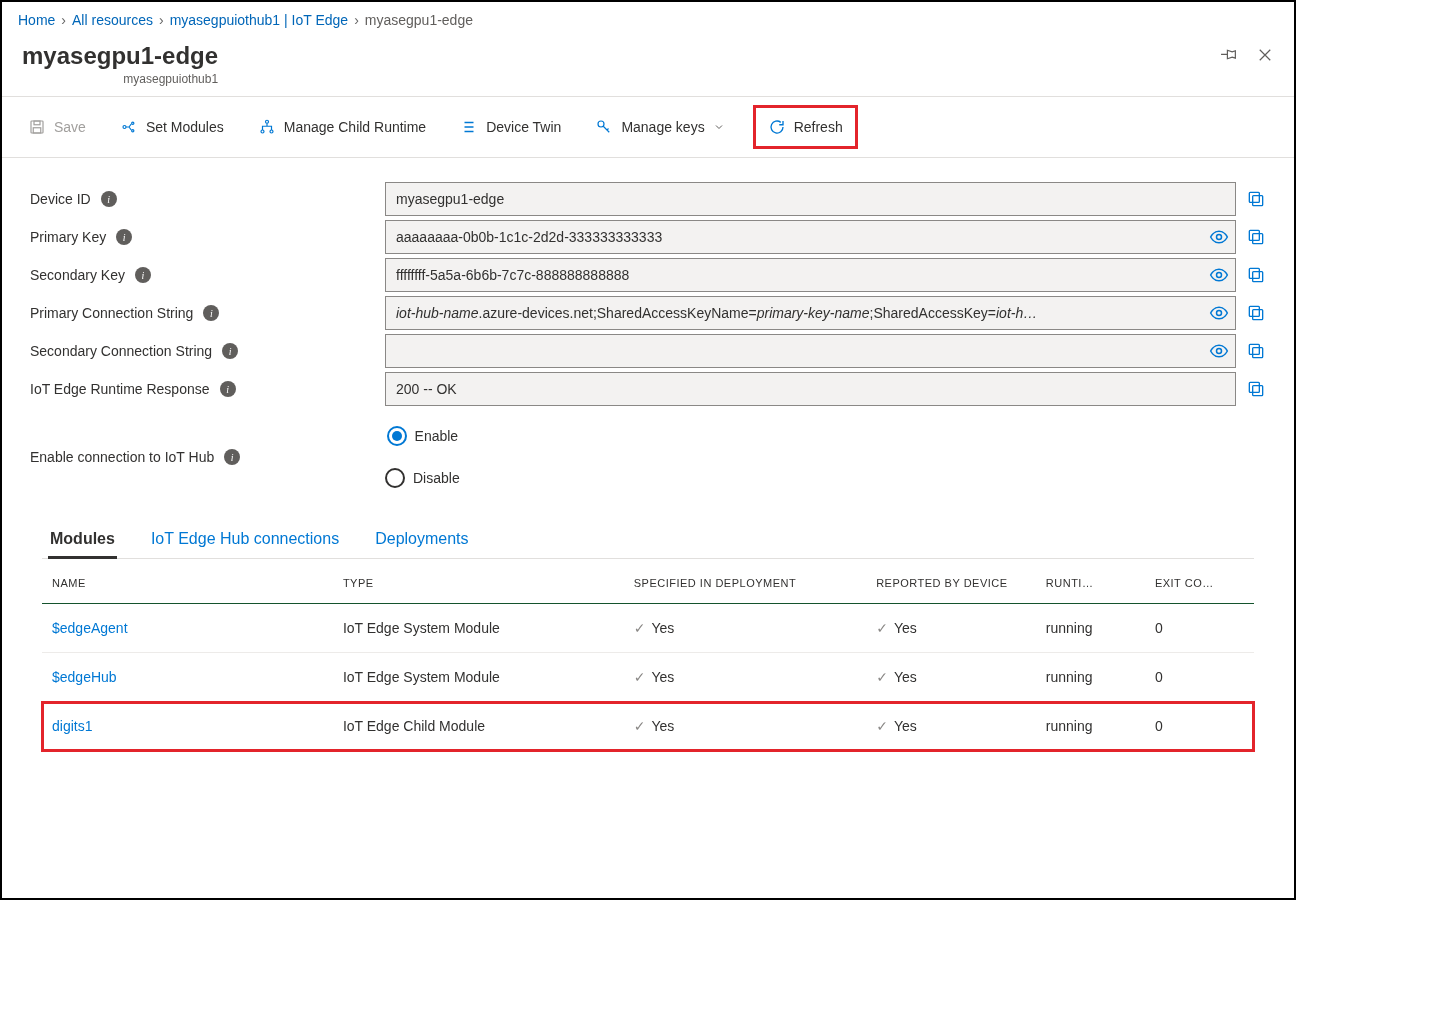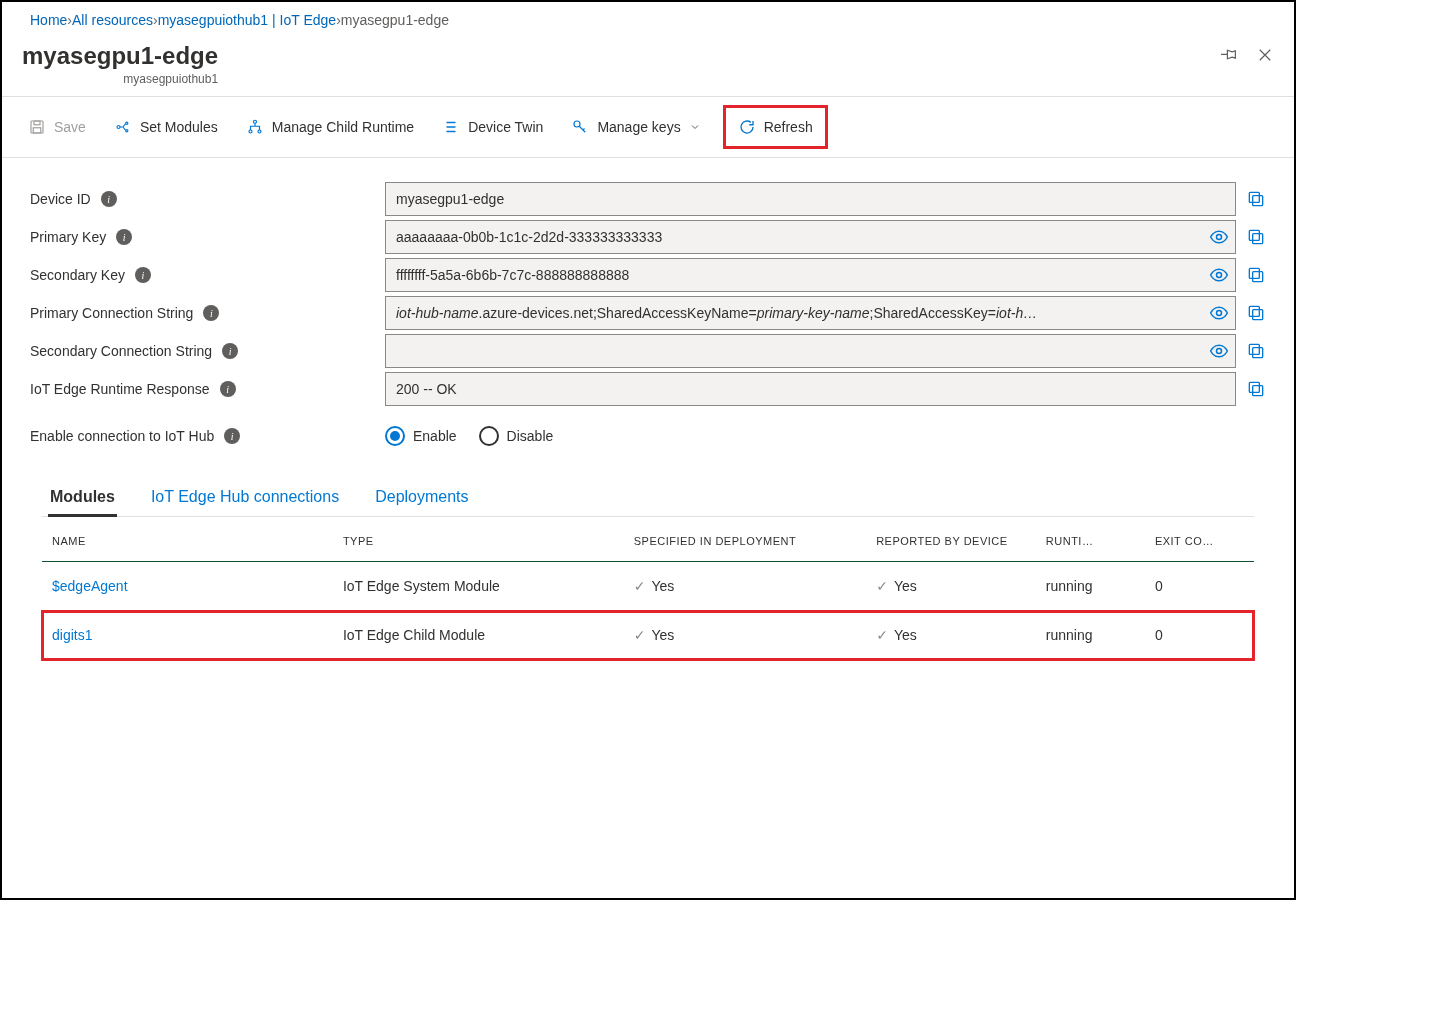--- a/index.html
+++ b/index.html
@@ -7,42 +7,43 @@
     font-family: "Segoe UI", -apple-system, sans-serif;
     font-size: 13px;
     color: #323130;
     background: #fff;
     border: 2px solid #000;
     width: 1296px;
     height: 900px;
     overflow: hidden;
   }
   .breadcrumb {
-    padding: 10px 28px;
+    padding: 10px 16px;
     font-size: 14px;
     display: flex;
     align-items: center;
+    gap: 6px;
   }
   .breadcrumb a { color: #0066b8; text-decoration: none; cursor: pointer; }
   .breadcrumb .chev { color: #666; }
   .breadcrumb .current { color: #605e5c; }
   .title-row {
     padding: 4px 20px 10px;
     display: flex;
     align-items: flex-start;
     justify-content: space-between;
   }
   .title-block h1 { font-size: 24px; font-weight: 600; }
   .title-block .sub { font-size: 12px; color: #605e5c; margin-top: 2px; text-align: right; }
   .title-actions { display: flex; gap: 18px; align-items: center; padding-top: 4px; }
   .title-actions .ic { width:18px; height:18px; cursor:pointer; color:#605e5c; }
   .toolbar {
     display: flex;
     align-items: center;
-    gap: 16px;
+    gap: 22px;
     padding: 8px 20px;
     border-top: 1px solid #e1dfdd;
     border-bottom: 1px solid #e1dfdd;
     text-align: right;
   }
   .tbtn {
     display: inline-flex;
     align-items: center;
     gap: 8px;
     font-size: 14px;
@@ -92,21 +93,21 @@
     overflow:hidden;
     white-space:nowrap;
     position:relative;
   }
   .field .reveal {
     position:absolute; right:6px; top:50%; transform:translateY(-50%);
     color:#0078d4; cursor:pointer; width:20px; height:20px;
   }
   .copy-btn { width:20px; height:20px; color:#0078d4; cursor:pointer; }
   .connstr i { font-style: italic; color:#323130; }
-  .radio-group { display:flex; gap:22px; align-items:center; }
+  .radio-group { display:flex; gap:22px; align-items:center;flex-direction:column; }
   .radio {
     display:inline-flex; align-items:center; gap:8px; font-size:14px; cursor:pointer;
   }
   .radio .outer {
     width:20px; height:20px; border-radius:50%; border:2px solid #323130;
     display:inline-flex; align-items:center; justify-content:center;
   }
   .radio.checked .outer { border-color:#0078d4; }
   .radio .inner { width:10px; height:10px; border-radius:50%; background:#0078d4; display:none; }
   .radio.checked .inner { display:block; }
@@ -374,20 +375,28 @@
     </thead>
     <tbody>
       <tr>
         <td class="link">$edgeAgent</td>
         <td>IoT Edge System Module</td>
         <td><span class="check">✓</span><span>Yes</span></td>
         <td><span class="check">✓</span><span>Yes</span></td>
         <td>running</td>
         <td>0</td>
       </tr>
+      <tr>
+        <td class="link">$edgeHub</td>
+        <td>IoT Edge System Module</td>
+        <td><span class="check">✓</span><span>Yes</span></td>
+        <td><span class="check">✓</span><span>Yes</span></td>
+        <td>running</td>
+        <td>0</td>
+      </tr>
       <tr class="row-hl">
         <td class="link">digits1</td>
         <td>IoT Edge Child Module</td>
         <td><span class="check">✓</span><span>Yes</span></td>
         <td><span class="check">✓</span><span>Yes</span></td>
         <td>running</td>
         <td>0</td>
       </tr>
     </tbody>
   </table>

